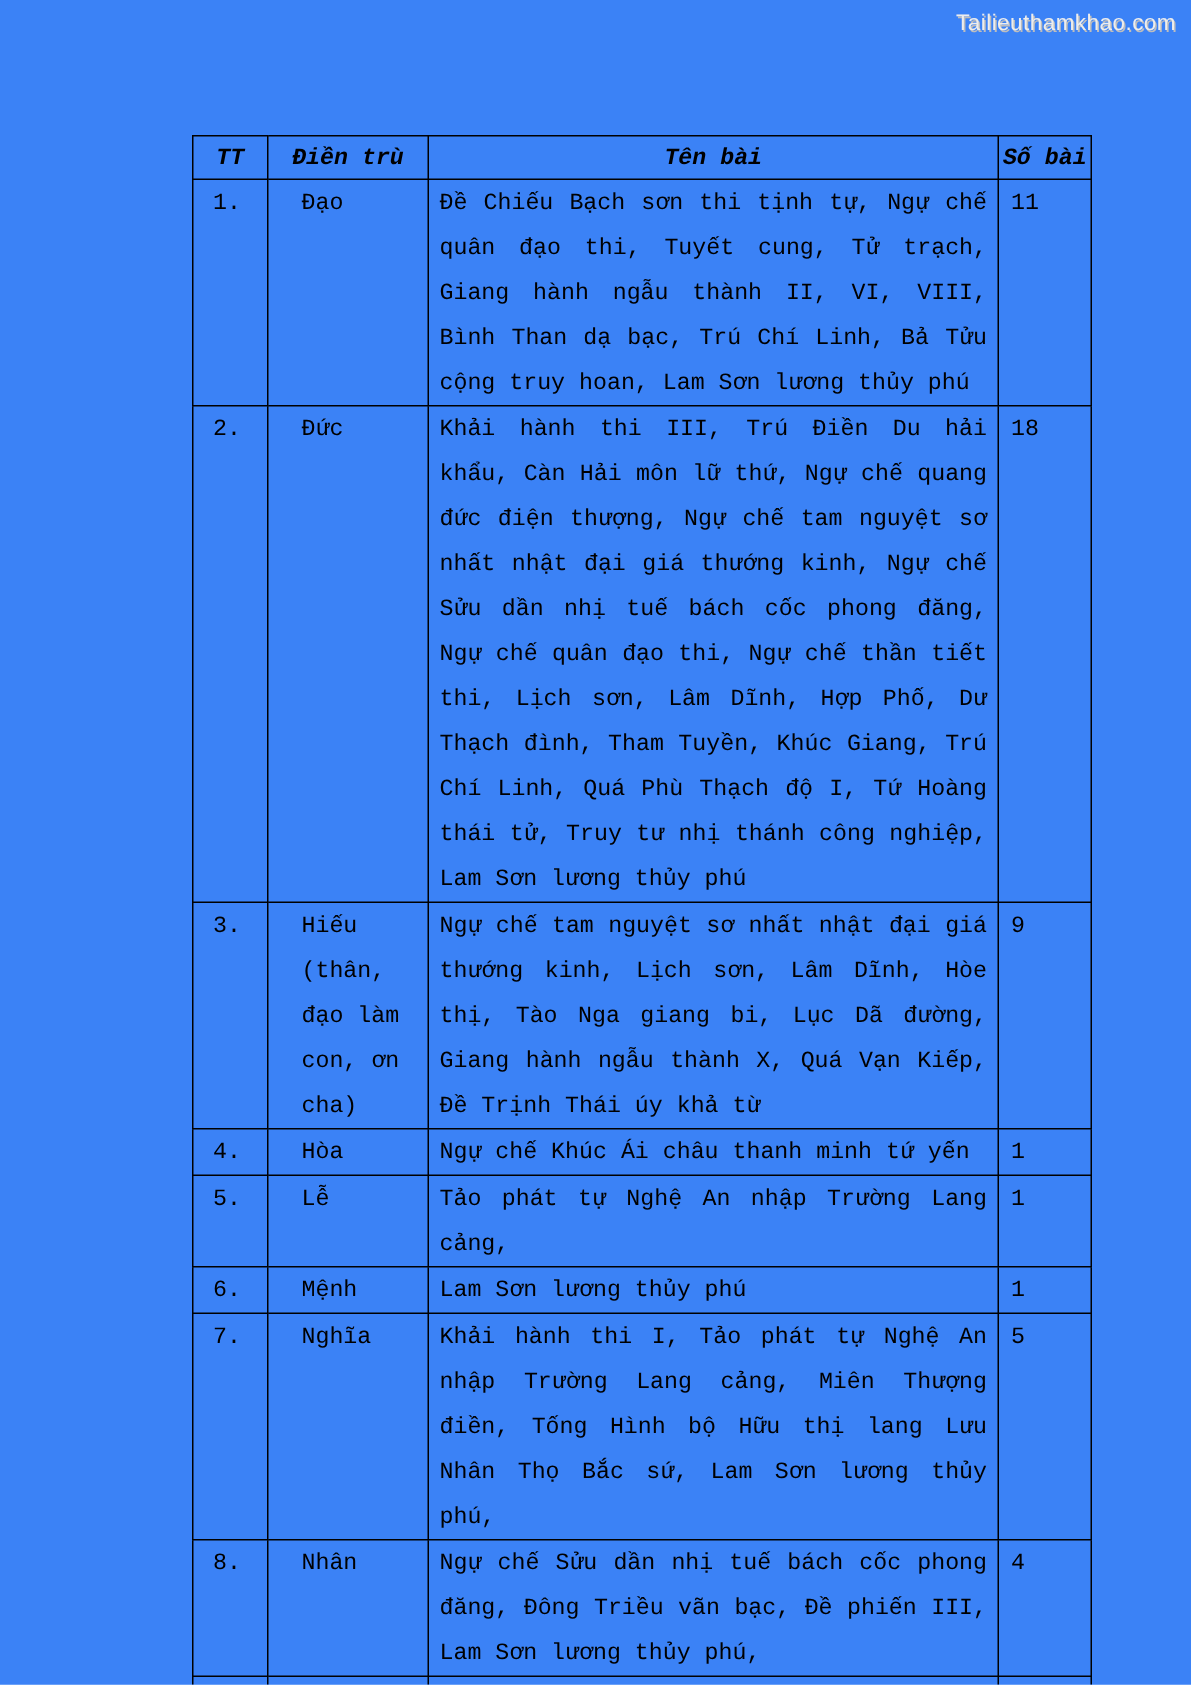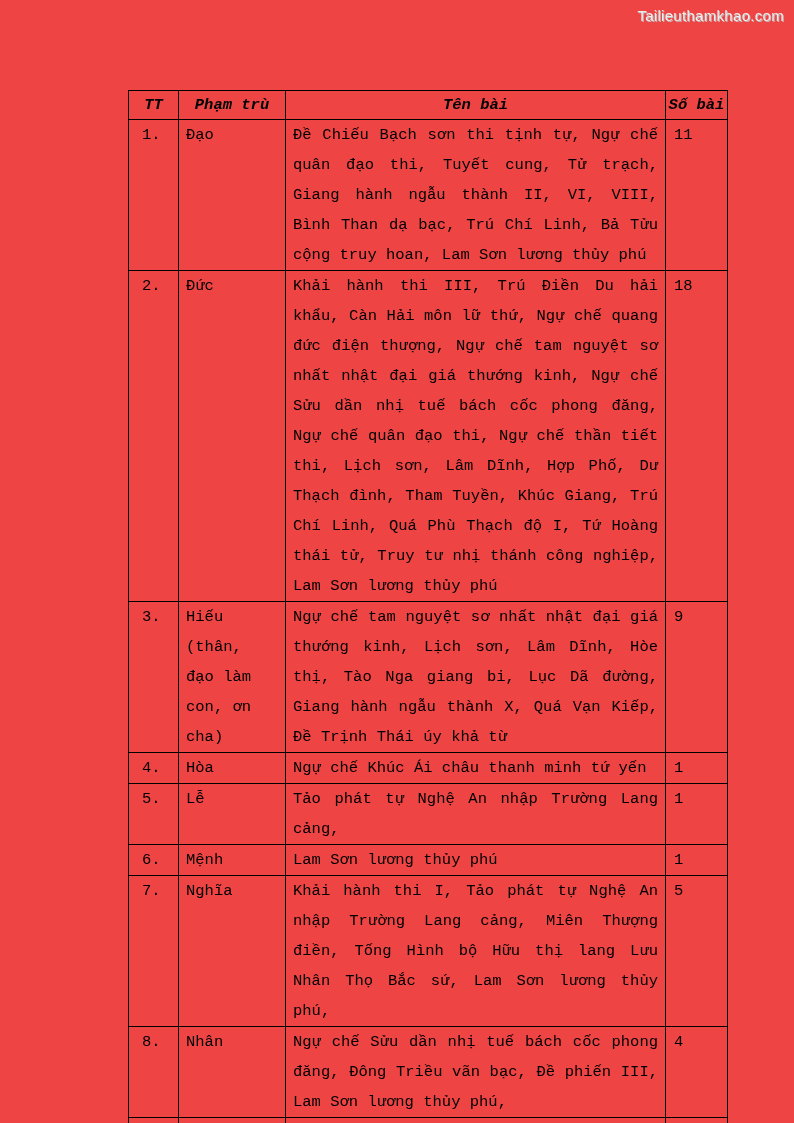--- a/index.html
+++ b/index.html
@@ -5,21 +5,21 @@
   html, body { margin: 0; padding: 0; }
   body {
     width: 794px; height: 1123px;
     background: #ffffff;
     font-family: "Liberation Serif", serif;
     color: #000;
   }
   .page {
     position: relative;
     width: 794px; height: 1123px;
-    background: #ef4444;
+    background: #3b82f6;
     overflow: hidden;
   }
   .watermark {
     position: absolute;
     top: 7px; right: 10px;
     font-family: "Liberation Sans", sans-serif;
     font-size: 15px;
     color: #ededed;
     text-shadow: 1px 1px 0 #bdbdbd;
     letter-spacing: 0.3px;
@@ -46,21 +46,21 @@
     text-align: center;
     line-height: 22px;
     padding: 3px 2px;
     font-size: 15.5px;
   }
   .doc-table td {
     line-height: 30px;
     padding: 0 7px;
   }
   td.c-tt { padding-left: 13px; }
-  td.c-cat { padding: 0 10px 0 7px; }
+  td.c-cat { padding: 0 10px 0 22px; }
   td.c-titles { text-align: justify; }
   td.c-count { padding-left: 8px; }
   .page-number {
     position: absolute;
     left: 128px; top: 1045px;
     width: 599px;
     text-align: center;
     font-size: 15px;
   }
 </style>
@@ -74,21 +74,21 @@
   <table class="doc-table">
     <colgroup>
       <col style="width:50px">
       <col style="width:107px">
       <col style="width:380px">
       <col style="width:62px">
     </colgroup>
     <thead>
       <tr>
         <th>TT</th>
-        <th>Phạm trù</th>
+        <th>Điền trù</th>
         <th>Tên bài</th>
         <th>Số bài</th>
       </tr>
     </thead>
     <tbody>
       <tr>
         <td class="c-tt">1.</td>
         <td class="c-cat">Đạo</td>
         <td class="c-titles">Đề Chiếu Bạch sơn thi tịnh tự, Ngự chế quân đạo thi, Tuyết cung, Tử trạch, Giang hành ngẫu thành II, VI, VIII, Bình Than dạ bạc, Trú Chí Linh, Bả Tửu cộng truy hoan, Lam Sơn lương thủy phú</td>
         <td class="c-count">11</td>

